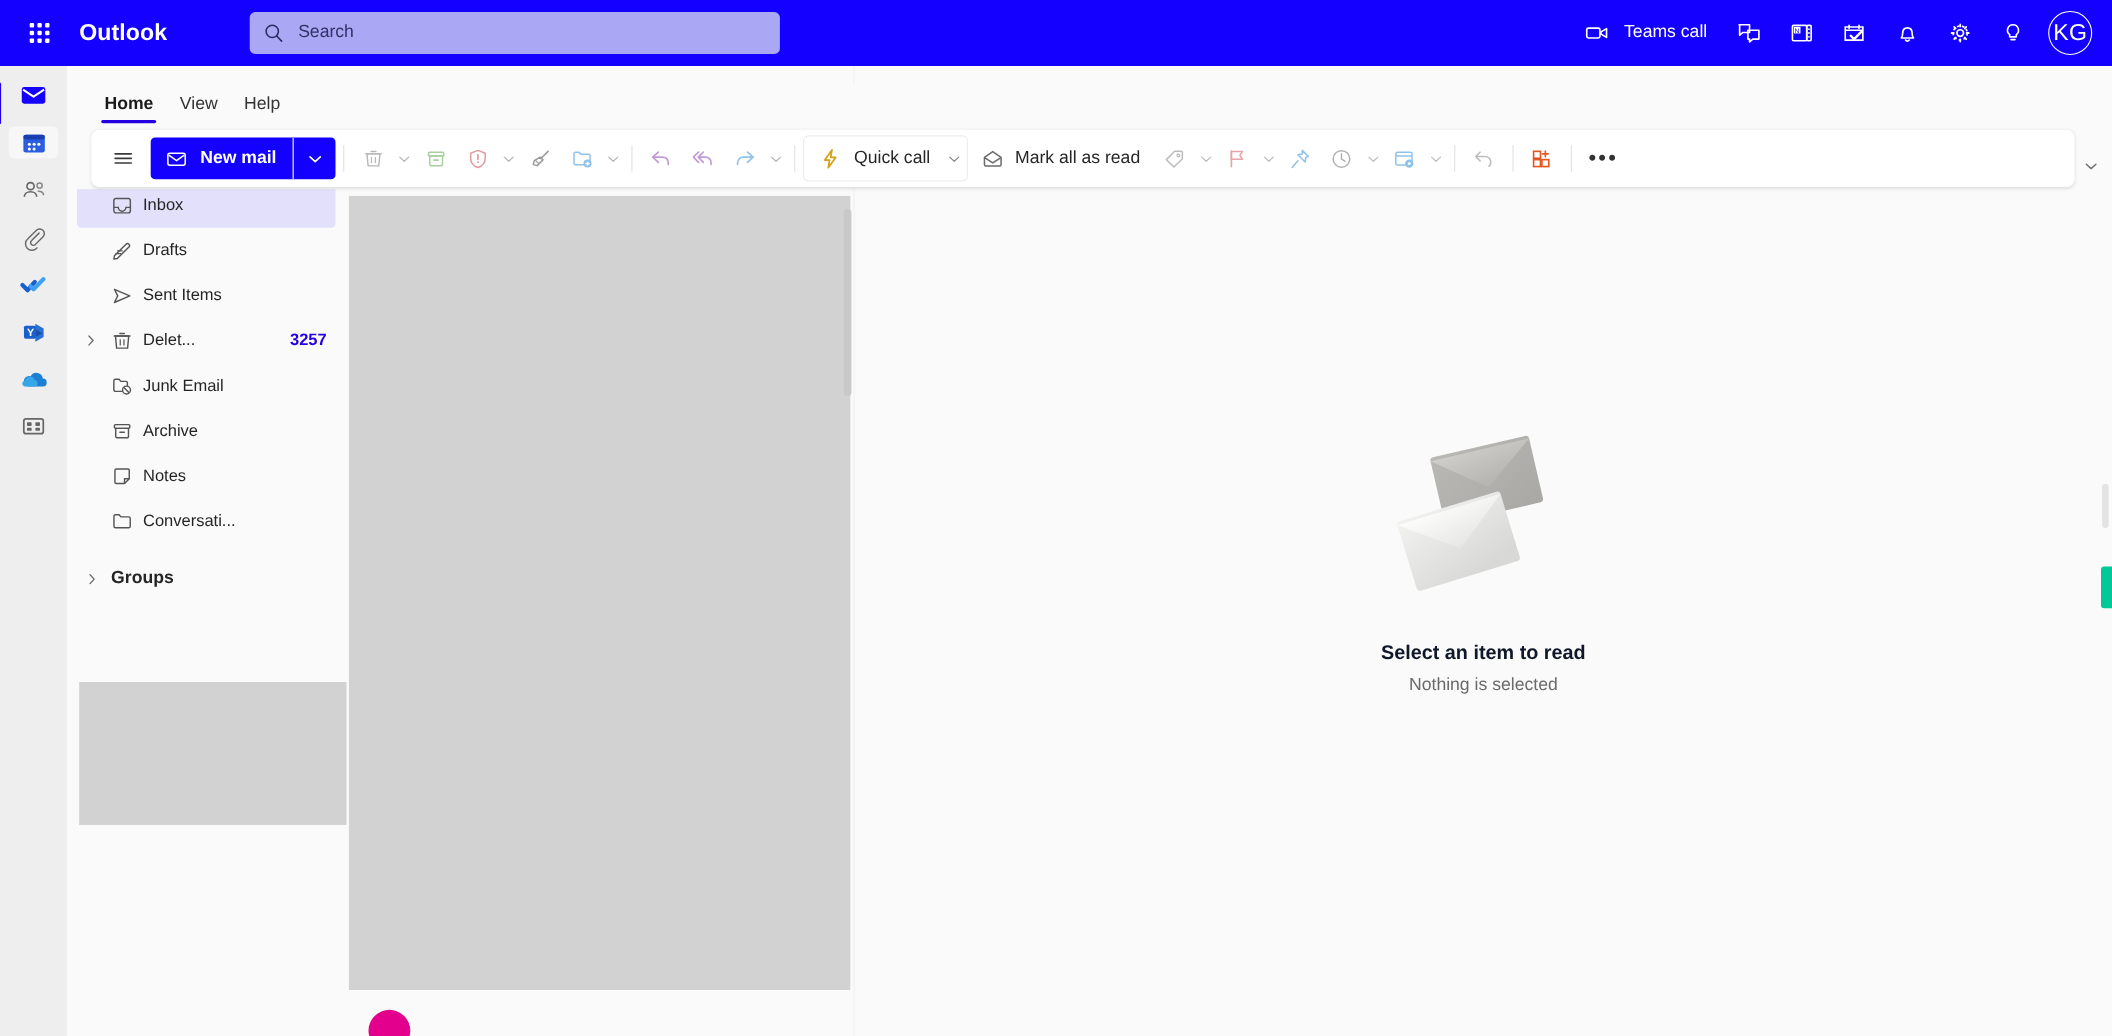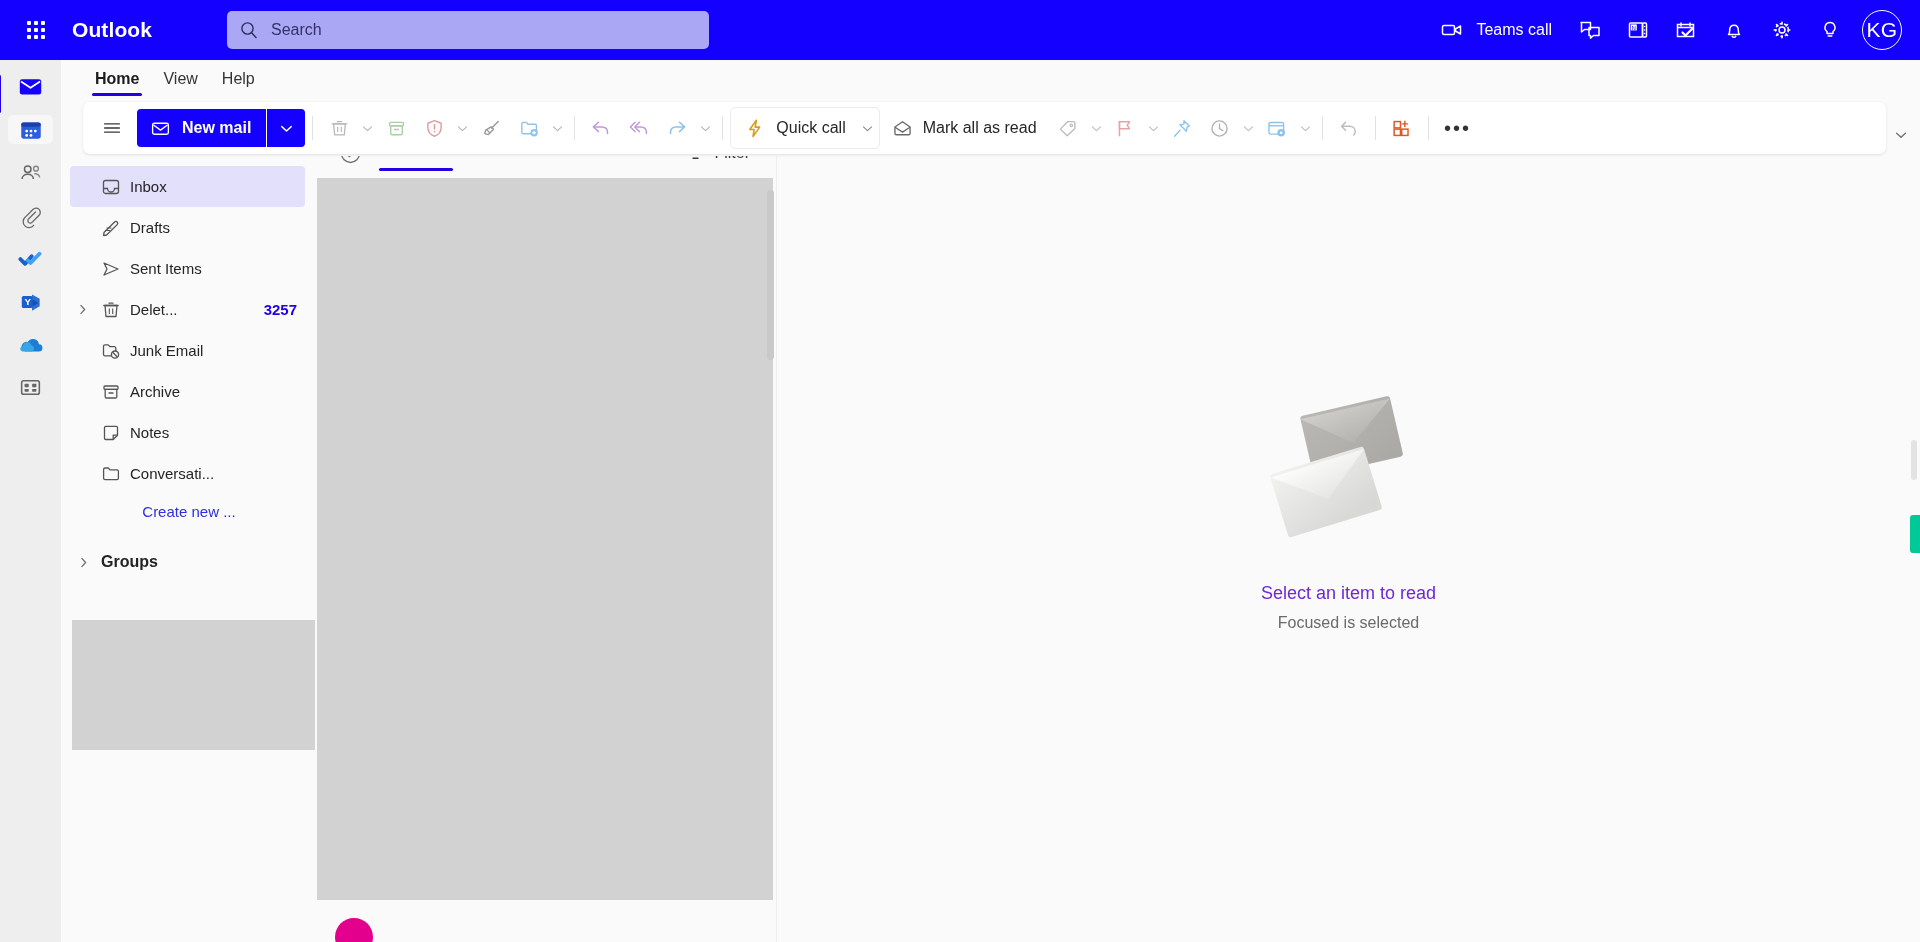--- a/index.html
+++ b/index.html
@@ -174,36 +174,36 @@
   }
 
   
   .reading {
     flex: 1; background: #fafafa;
     display: flex; align-items: center; justify-content: center;
     padding-top: 60px; position: relative;
   }
   .empty-state { display: flex; flex-direction: column; align-items: center; margin-top: -40px; }
   .empty-art { width: 190px; height: 170px; position: relative; }
-  .empty-title { font-size: 18px; font-weight: normal; color: #6d28d9; margin-top: 22px; }
+  .empty-title { font-size: 18px; font-weight: bold; color: #0f172a; margin-top: 22px; }
   .empty-sub { font-size: 16px; color: #6a6a6a; margin-top: 10px; }
 
   .right-teal {
     position: absolute; right: 0; top: 455px;
     width: 10px; height: 38px; background: #00c896;
     border-radius: 3px 0 0 3px; cursor: pointer;
   }
   .right-scroll {
     position: absolute; right: 3px; top: 380px;
     width: 6px; height: 40px; background: #e3e3e3; border-radius: 3px;
   }
 
   
   .ribbon-zone {
-    position: absolute; top: 60px; left: 61px; right: 0;
+    position: absolute; top: 76px; left: 61px; right: 0;
     height: 96px; background: #fafafa; z-index: 20;
   }
   .tabs { display: flex; align-items: flex-end; height: 36px; padding-left: 22px; }
   .tab {
     font-size: 16px; color: #333; padding: 4px 12px 8px 12px;
     cursor: pointer; position: relative;
   }
   .tab.on { color: #1b1b1b; font-weight: bold; }
   .tab.on::after {
     content: ""; position: absolute; left: 9px; right: 9px; bottom: 0;
@@ -515,21 +515,20 @@
         <span class="folder-ico">
           <svg width="20" height="20" viewBox="0 0 20 20">
               <path d="M2.6 5.4a1.4 1.4 0 011.4-1.4h3.3l1.6 1.9h7.1a1.4 1.4 0 011.4 1.4v7a1.4 1.4 0 01-1.4 1.4H4a1.4 1.4 0 01-1.4-1.4z" fill="none" stroke="#555" stroke-width="1.3" stroke-linejoin="round"></path>
             </svg>
         </span>
         <span class="folder-label">Conversati...</span>
       </div>
 
       <div class="redact" style="left:11px; top:560px; width:243px; height:130px;"></div>
 
-      <div class="create-new">Create new ...</div>
 
       <div class="groups-row">
         <span class="chev">
           <svg width="13" height="13" viewBox="0 0 16 16">
               <path d="M6 3l4.6 5L6 13" fill="none" stroke="#6a6a6a" stroke-width="1.5" stroke-linecap="round" stroke-linejoin="round"></path>
             </svg>
         </span>
         <span class="groups-label">Groups</span>
       </div>
     </div>
@@ -585,21 +584,21 @@
               <rect x="55" y="14" width="92" height="62" rx="3" fill="url(#backEnv)"></rect>
               <path d="M55 17 L101 52 L147 17 Z" fill="url(#backFlap)"></path>
             </g>
             <g transform="rotate(-17 80 110)">
               <rect x="26" y="66" width="98" height="66" rx="3" fill="url(#frontEnv)"></rect>
               <path d="M26 69 L75 106 L124 69 Z" fill="url(#frontFlap)"></path>
             </g>
           </svg>
         </div>
         <div class="empty-title">Select an item to read</div>
-        <div class="empty-sub">Focused is selected</div>
+        <div class="empty-sub">Nothing is selected</div>
       </div>
       <div class="right-scroll"></div>
       <div class="right-teal"></div>
     </div>
 
   </div>
 
   <div class="ribbon-zone">
     <div class="tabs">
       <span class="tab on">Home</span>

